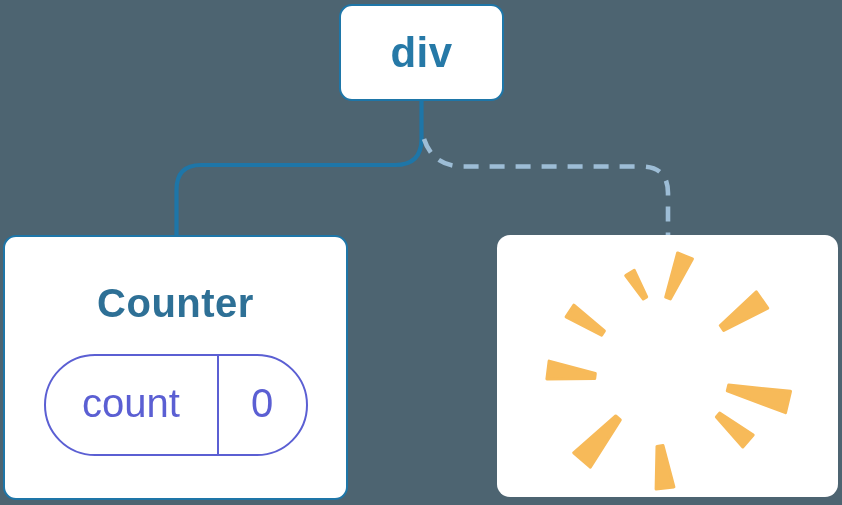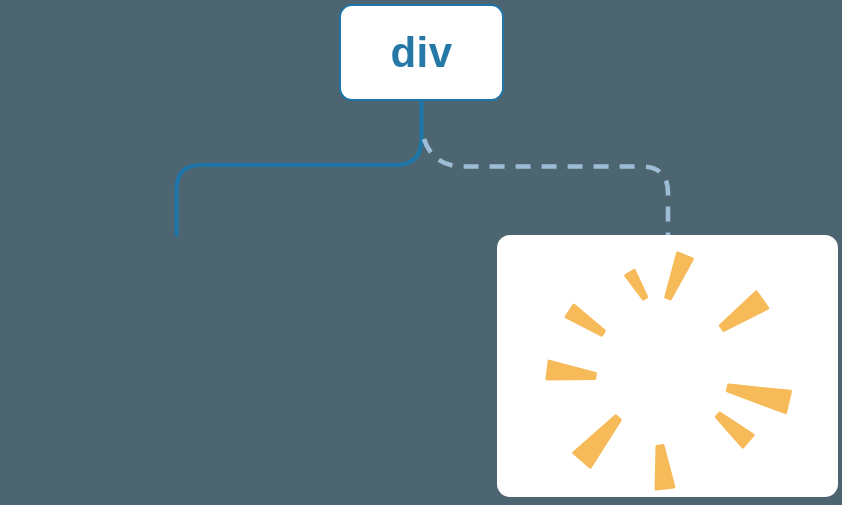--- a/index.html
+++ b/index.html
@@ -117,20 +117,31 @@
 
   <svg class="connectors" viewBox="0 0 842 505" xmlns="http://www.w3.org/2000/svg">
     <path d="M 421.5 100 V 139 Q 421.5 165 395 165 H 201 Q 176.5 165 176.5 190 V 235" fill="none" stroke="#1E76A8" stroke-width="4.2" stroke-linecap="round"></path>
     <path d="M 424 139 Q 433 166.5 463 166.5 H 641 Q 668 166.5 668 193 V 235" fill="none" stroke="#9DBDD6" stroke-width="4.6" stroke-dasharray="15 11" stroke-linecap="butt"></path>
   </svg>
 
   <div class="card node-root">
     <span class="root-label">div</span>
   </div>
 
+  <div class="card card-counter">
+    <div class="counter-title">Counter</div>
+    <div class="state-pill">
+      <div class="pill-name-cell">
+        <span class="pill-text">count</span>
+      </div>
+      <div class="pill-value-cell">
+        <span class="pill-text">0</span>
+      </div>
+    </div>
+  </div>
 
   <div class="card card-poof">
     <svg class="poof-svg" viewBox="0 0 341 262" xmlns="http://www.w3.org/2000/svg">
       <g fill="#F7BA59" stroke="#F7BA59" stroke-width="3" stroke-linejoin="round">
         <polygon points="149.7,62 146.3,64 128.7,40.6 137.3,35.4"></polygon>
         <polygon points="173.3,63.9 168.7,62.1 180.6,18 195.4,24"></polygon>
         <polygon points="226.7,95.5 223.3,90.5 259.3,56.8 270.7,73.2"></polygon>
         <polygon points="107.4,95.9 104.6,100.1 69.1,81.8 76.9,70.2"></polygon>
         <polygon points="98.3,138.5 97.7,143.5 49.9,143.9 52.1,126.1"></polygon>
         <polygon points="230.3,155.9 231.7,150.1 293.5,156.3 288.5,177.7"></polygon>

